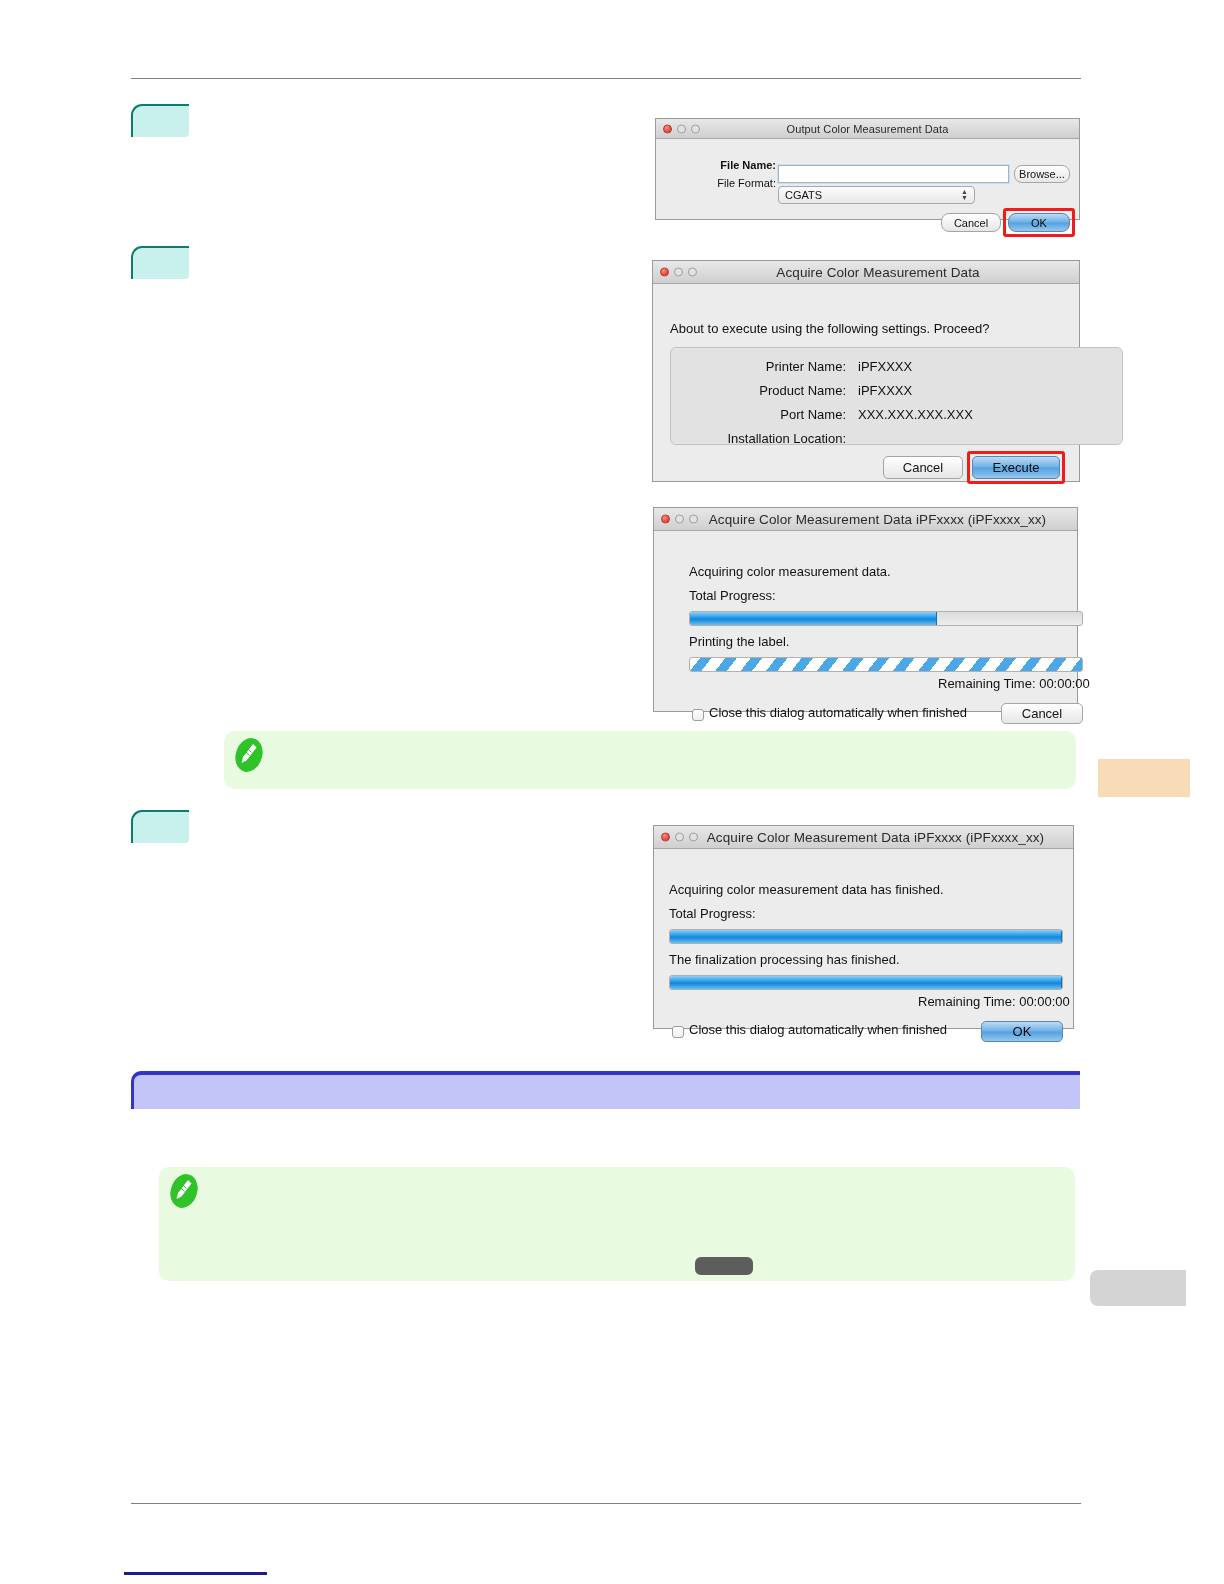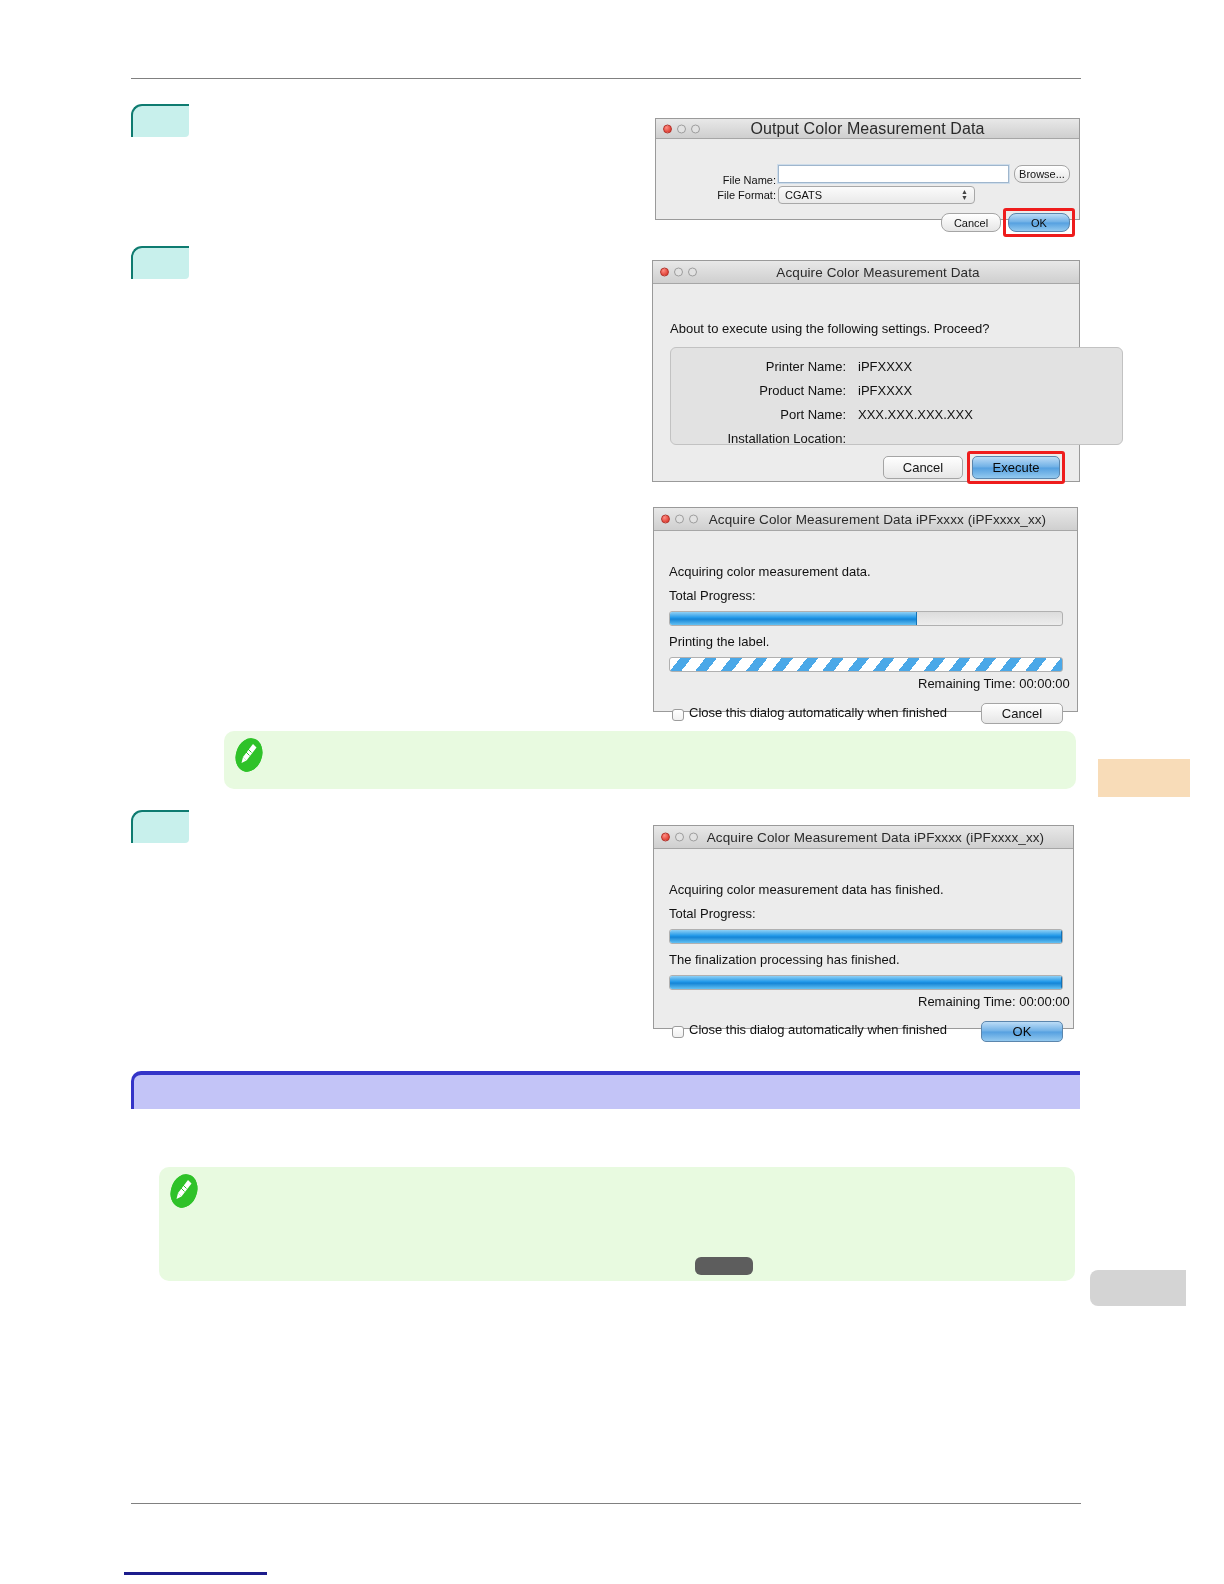--- a/index.html
+++ b/index.html
@@ -138,21 +138,21 @@
     height: 19px;
     background: linear-gradient(#e8e8e8, #cfcfcf);
     border-bottom: 1px solid #a6a6a6;
     position: relative;
     display: flex;
     align-items: center;
     justify-content: center;
   }
   .titlebar.tall { height: 22px; padding-left: 24px; }
   .title-text {
-    font-size: 16px;
+    font-size: 11px;
     color: #2a2a2a;
     letter-spacing: .1px;
     white-space: nowrap;
   }
   .title-text.big { font-size: 13.5px; }
   .traffic {
     position: absolute;
     left: 7px;
     top: 50%;
     transform: translateY(-50%);
@@ -326,25 +326,25 @@
       <span class="light"></span>
       <span class="light"></span>
     </div>
     <span class="title-text">Output Color Measurement Data</span>
   </div>
   <div class="dialog-body" style="height:82px;">
     <div class="field-label" style="left:645px; top:15px; width:0;">
       <span style="position:absolute; right:0; top:0; white-space:nowrap;"></span>
     </div>
 
-    <span class="field-label" style="left:20px; top:35px; width:100px;">File Name:</span>
+    <span class="field-label" style="left:20px; top:20px; width:100px;font-weight:bold;">File Name:</span>
     <input class="text-input" type="text" style="left: 122px; top: 26px; width: 231px; height: 18px; font-size: 11px; padding: 0px 4px;" placeholder="">
     <div class="mac-button" style="left:358px; top:26px; width:56px; height:18px;">Browse...</div>
 
-    <span class="field-label" style="left:20px; top:50px; width:100px;">File Format:</span>
+    <span class="field-label" style="left:20px; top:38px; width:100px;">File Format:</span>
     <div class="popup" style="left:122px; top:47px; width:197px; height:18px;">
       <span>CGATS</span>
       <span class="arrows">▲<br>▼</span>
     </div>
 
     <div class="mac-button" style="left:285px; top:74px; width:60px; height:19px;">Cancel</div>
     <div class="mac-button default" style="left:352px; top:74px; width:62px; height:19px;">OK</div>
     <div class="red-highlight" style="left:347px; top:69px; width:72px; height:29px;"></div>
   </div>
 </div>
@@ -383,21 +383,21 @@
 
 <div class="dialog" style="left:653px; top:507px; width:425px; height:205px;">
   <div class="titlebar tall">
     <div class="traffic">
       <span class="light red"></span>
       <span class="light"></span>
       <span class="light"></span>
     </div>
     <span class="title-text big">Acquire Color Measurement Data iPFxxxx (iPFxxxx_xx)</span>
   </div>
-  <div class="dialog-body" style="height:182px;">
+  <div class="dialog-body" style="height:182px;margin-left:20px;">
     <span class="dlg-text" style="left:15px; top:33px;">Acquiring color measurement data.</span>
     <span class="dlg-text" style="left:15px; top:57px;">Total Progress:</span>
 
     <div class="progress-track" style="left:15px; top:80px; width:394px;">
       <div class="progress-fill" id="pg3-total" style="width:63%;"></div>
     </div>
 
     <span class="dlg-text" style="left:15px; top:103px;">Printing the label.</span>
     <div class="progress-stripes" style="left:15px; top:126px; width:394px;"></div>
 

